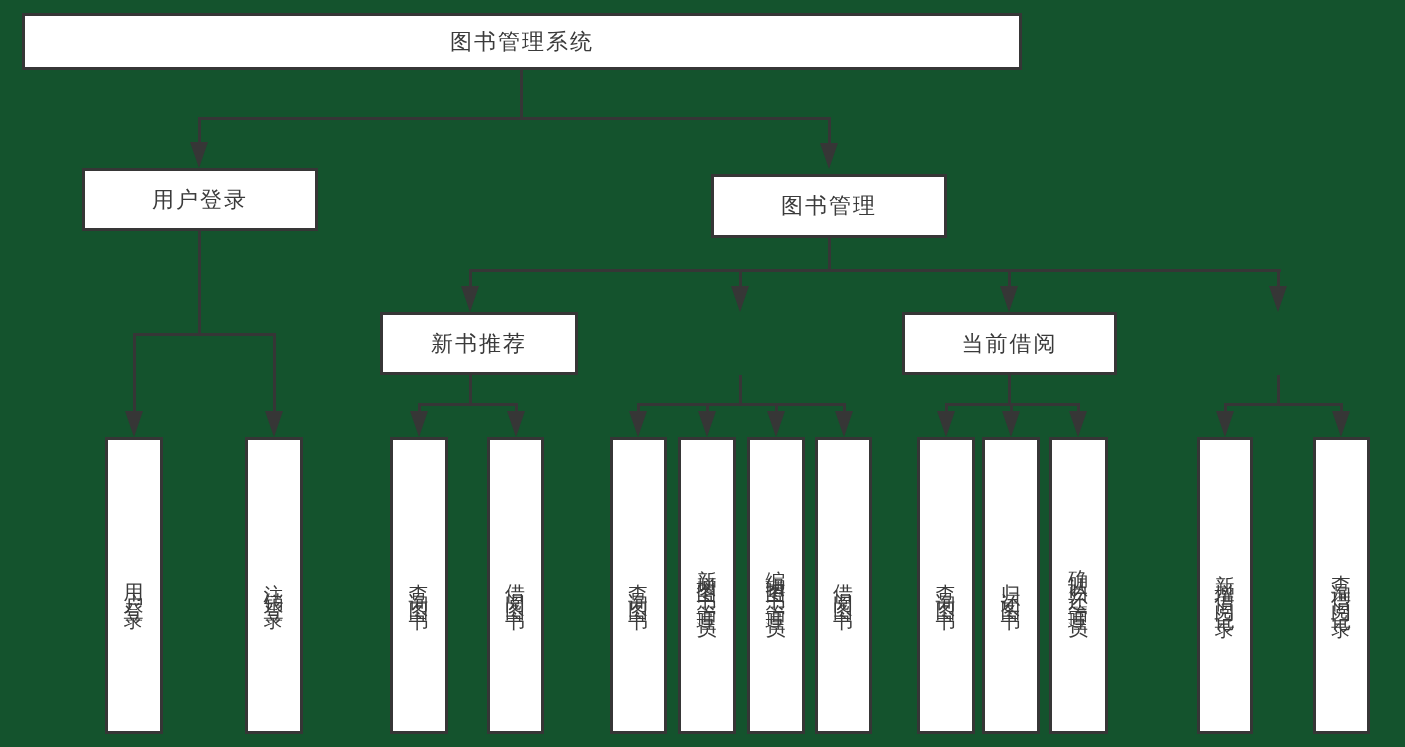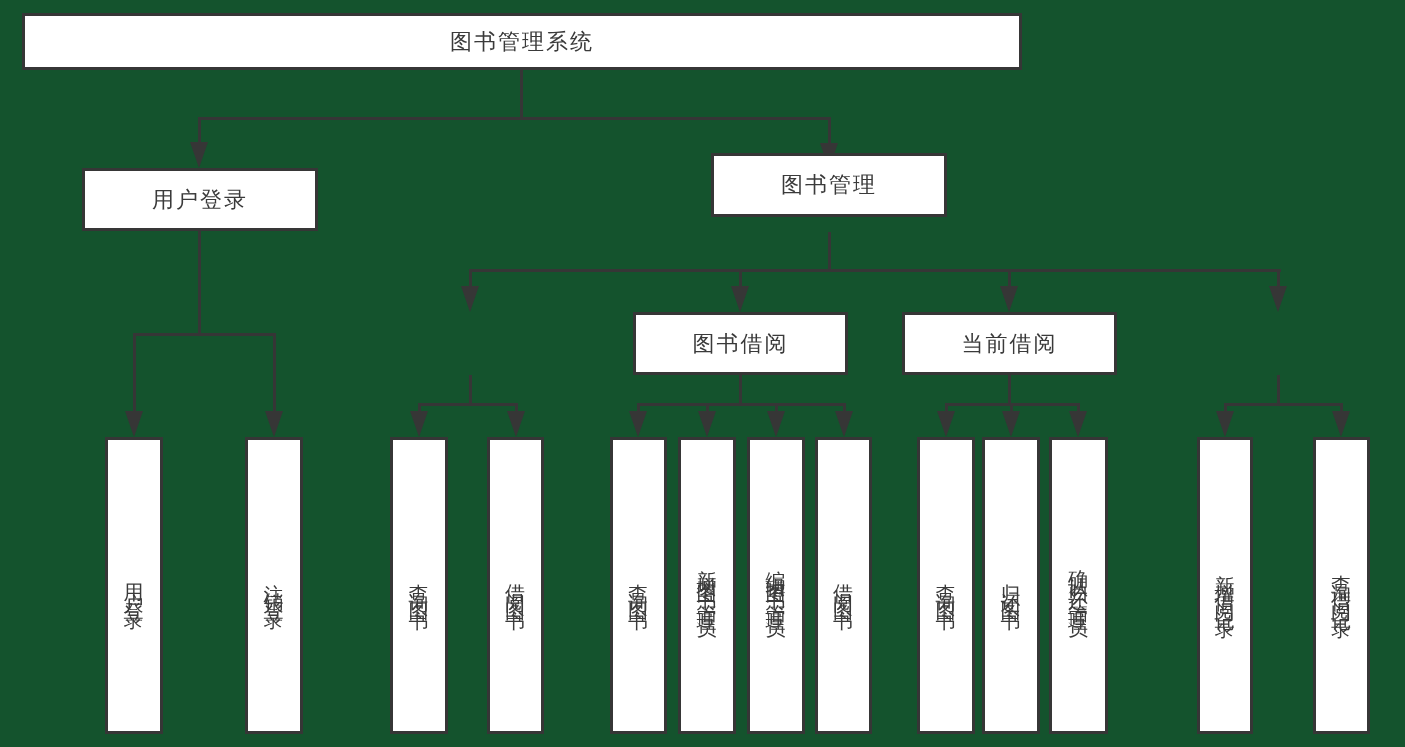--- a/index.html
+++ b/index.html
@@ -76,26 +76,26 @@
 
 <div class="stage">
 
   <div class="box" style="left:22px;top:13px;width:1000px;height:57px">
     <span class="hlabel">图书管理系统</span>
   </div>
 
   <div class="box" style="left:82px;top:168px;width:236px;height:63px">
     <span class="hlabel">用户登录</span>
   </div>
-  <div class="box" style="left:711px;top:153px;width:236px;height:64px">
+  <div class="box" style="left:711px;top:174px;width:236px;height:64px">
     <span class="hlabel">图书管理</span>
   </div>
 
-  <div class="box" style="left:633px;top:312px;width:215px;height:63px">
-    <span class="hlabel">图书借阅</span>
+  <div class="box" style="left:380px;top:312px;width:198px;height:63px">
+    <span class="hlabel">新书推荐</span>
   </div>
   <div class="box" style="left:902px;top:312px;width:215px;height:63px">
     <span class="hlabel">当前借阅</span>
   </div>
 
   <div class="box" style="left:105px;top:437px;width:58px;height:297px">
     <span class="vlabel">用户登录</span>
   </div>
   <div class="box" style="left:245px;top:437px;width:58px;height:297px">
     <span class="vlabel">注销登录</span>

